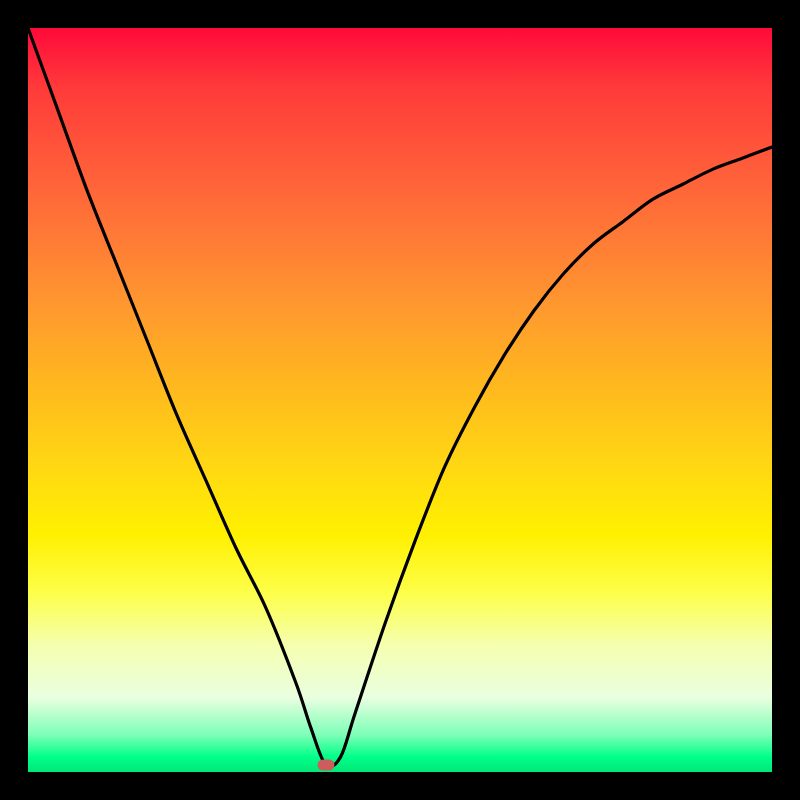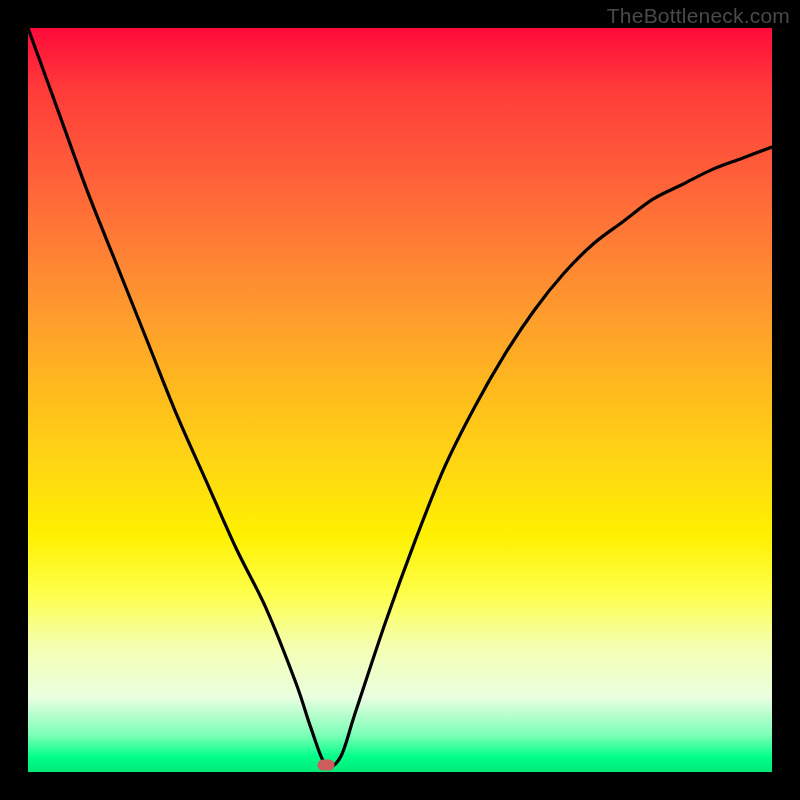--- a/index.html
+++ b/index.html
@@ -65,21 +65,20 @@
     background: #cd5c5c;
     border-radius: 6px;
     z-index: 6;
     transform: translate(-50%, -50%);
   }
 </style>
 </head>
 <body>
 
 <div class="frame">
-  <div class="watermark">TheBottleneck.com</div>
 
   <div class="plot-area">
     <svg class="curve" viewBox="0 0 744 744" preserveAspectRatio="none">
       <path id="curve-path" fill="none" stroke="#000000" stroke-width="3.2" stroke-linecap="round" stroke-linejoin="round" d="M 0.00 0.00 C 4.96 13.64, 19.84 54.56, 29.76 81.84 C 39.68 109.12, 49.60 137.64, 59.52 163.68 C 69.44 189.72, 79.36 213.28, 89.28 238.08 C 99.20 262.88, 109.12 287.68, 119.04 312.48 C 128.96 337.28, 138.88 363.32, 148.80 386.88 C 158.72 410.44, 168.64 431.52, 178.56 453.84 C 188.48 476.16, 198.40 499.72, 208.32 520.80 C 218.24 541.88, 228.16 558.00, 238.08 580.32 C 248.00 602.64, 260.40 634.88, 267.84 654.72 C 275.28 674.56, 277.76 685.72, 282.72 699.36 C 287.68 713.00, 292.64 731.60, 297.60 736.56 C 302.56 741.52, 307.52 737.80, 312.48 729.12 C 317.44 720.44, 319.92 706.80, 327.36 684.48 C 334.80 662.16, 347.20 623.72, 357.12 595.20 C 367.04 566.68, 376.96 539.40, 386.88 513.36 C 396.80 487.32, 406.72 461.28, 416.64 438.96 C 426.56 416.64, 436.48 398.04, 446.40 379.44 C 456.32 360.84, 466.24 343.48, 476.16 327.36 C 486.08 311.24, 496.00 296.36, 505.92 282.72 C 515.84 269.08, 525.76 256.68, 535.68 245.52 C 545.60 234.36, 555.52 224.44, 565.44 215.76 C 575.36 207.08, 585.28 200.88, 595.20 193.44 C 605.12 186.00, 615.04 177.32, 624.96 171.12 C 634.88 164.92, 644.80 161.20, 654.72 156.24 C 664.64 151.28, 674.56 145.70, 684.48 141.36 C 694.40 137.02, 704.32 133.92, 714.24 130.20 C 724.16 126.48, 739.04 120.90, 744.00 119.04"></path>
     </svg>
     <div class="marker" id="min-marker" style="left: 297.6px; top: 736.56px; background: rgb(205, 92, 92);"></div>
   </div>
 </div>
 
 </body></html>

